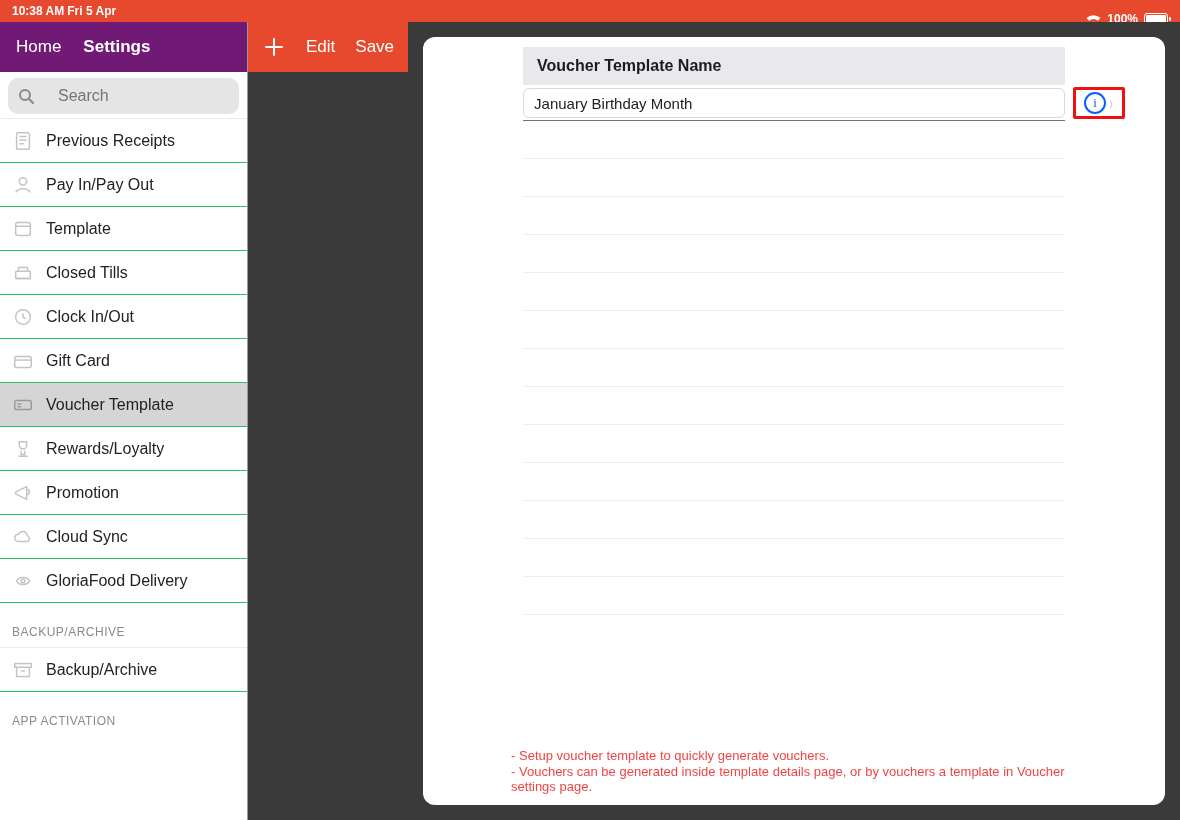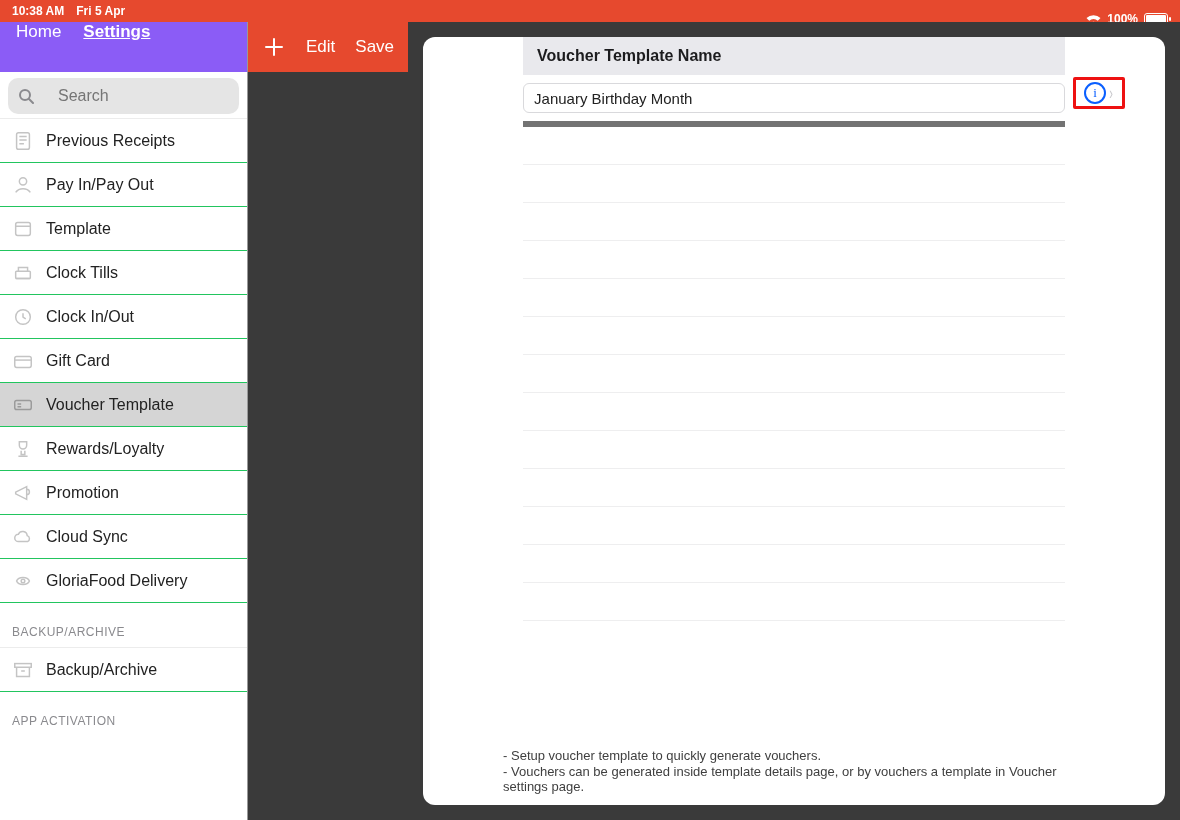--- a/index.html
+++ b/index.html
@@ -9,38 +9,38 @@
     font-family: -apple-system, "Helvetica Neue", Arial, sans-serif;
     background: #3a3a3a;
     overflow: hidden;
     position: relative;
   }
   .statusbar {
     position: absolute; top:0; left:0; right:0; height:22px;
     background:#e6492e; color:#fff; font-size:12px; font-weight:600;
     display:flex; align-items:center; padding:0 12px;
   }
-  .statusbar .left { display:flex; gap:12px; }
+  .statusbar .left { display:flex; gap:3px; }
   .statusbar .right { margin-left:auto; display:flex; gap:6px; align-items:center;margin-top:16px; }
   .battery-icon { width:24px; height:12px; border:1.5px solid #fff; border-radius:3px; position:relative; }
   .battery-icon::after { content:""; position:absolute; right:-4px; top:3px; width:2px; height:4px; background:#fff; border-radius:1px;}
   .battery-icon .fill { position:absolute; inset:1px; background:#fff; border-radius:1px;}
   .wifi-icon { width:15px; height:12px; display:flex; align-items:flex-end; justify-content:center; }
 
   .left-pane {
     position:absolute; top:22px; left:0; width:248px; bottom:0;
     background:#fff; border-right:1px solid #999;
     display:flex; flex-direction:column;
   }
   .left-header {
-    height:50px; background:#8b5cf6; color:#fff;
-    display:flex; align-items:flex-start; padding:0 16px; gap:22px; font-size:17px;
+    height:50px; background:#701a75; color:#fff;
+    display:flex; align-items:center; padding:0 16px; gap:22px; font-size:17px;
   }
   .left-header .home { font-weight:400; }
-  .left-header .settings { font-weight:700;text-decoration:underline; }
+  .left-header .settings { font-weight:700; }
   .search-wrap { padding:6px 8px 4px; background:#fff; border-bottom:1px solid #ececec;}
   .search {
     display:flex; align-items:center; gap:24px;
     background:#e5e5e5; border-radius:10px; height:36px; padding:0 10px;
     color:#7a7a80; font-size:16px;
   }
   .search input { border:none; background:transparent; outline:none; font-size:16px; color:#333; flex:1;}
   .list { flex:1; overflow:hidden; }
   .row {
     display:flex; align-items:center; height:44px; padding:0 4px 0 10px;
@@ -66,26 +66,26 @@
   .right-header .save { margin-left:auto; }
 
   .content-bg { flex:1; background:#3a3a3a; padding:15px; position:relative;}
   .card {
     background:#fff; border-radius:12px; height:100%; position:relative;
     padding:0 0 0 0;
   }
   .table-area { padding:0 100px 0 100px; }
   .group-header {
     background:#e9e9ed; font-weight:700; font-size:16px; color:#1c1c1e;
-    padding:10px 14px; margin-top:0; border-top-left-radius:0; border-top-right-radius:0;
+    padding:10px 14px; margin-top:10px; border-top-left-radius:0; border-top-right-radius:0;
   }
   .card-top-spacer { height:0px; border-top-left-radius:12px; border-top-right-radius:12px; overflow:hidden;}
   .row-input {
-    display:flex; align-items:center; gap:14px; height:52px;
-    border-bottom:6px solid #737373; padding:0;
+    display:flex; align-items:flex-end; gap:14px; height:36px;
+    border-bottom:1px solid #737373; padding:0;
     position:relative;
   }
   .row-input input {
     flex:1; height:30px; border:1px solid #d9d9dc; border-radius:6px;
     padding:0 10px; font-size:15px; outline:none; color:#222; margin:2px 0;
   }
   .info-btn-wrap {
     position:absolute; right:-60px; top:0; height:36px; display:flex; align-items:center;
   }
   .info-highlight {
@@ -95,22 +95,22 @@
   .info-circle {
     width:22px; height:22px; border:2px solid #0a5fff; border-radius:50%;
     display:flex; align-items:center; justify-content:center; color:#0a5fff; font-size:13px;
     font-family: Georgia, 'Times New Roman', serif;
   }
   .chev { color:#c8c8cc; font-size:18px; transform:scaleX(0.6);}
 
   .empty-row { height:38px; border-bottom:1px solid #eeeeef; }
 
   .footer-notes {
-    position:absolute; bottom:10px; left:80px; right:92px;
-    font-size:13px; color:#404040;
+    position:absolute; bottom:10px; left:88px; right:92px;
+    font-size:13px; color:#ef4444;
   }
   .footer-notes p { margin:1px 0; }
 
   svg { display:block; }
 </style>
 </head>
 <body>
 
 <div class="statusbar">
   <div class="left">
@@ -175,21 +175,21 @@
         </span>
       <span>Template</span>
     </div>
     <div class="row">
       <span class="icon">
           <svg width="22" height="22" viewBox="0 0 24 24" fill="none" stroke="#c4c4c4" stroke-width="1.6">
             <rect x="4" y="10" width="16" height="8" rx="1"></rect>
             <path d="M7 10V6h10v4M4 18h16"></path>
           </svg>
         </span>
-      <span>Clock Tills</span>
+      <span>Closed Tills</span>
     </div>
     <div class="row">
       <span class="icon">
           <svg width="22" height="22" viewBox="0 0 24 24" fill="none" stroke="#c4c4c4" stroke-width="1.6">
             <circle cx="12" cy="12" r="8"></circle>
             <path d="M12 8v4l3 2"></path>
           </svg>
         </span>
       <span>Clock In/Out</span>
     </div>

